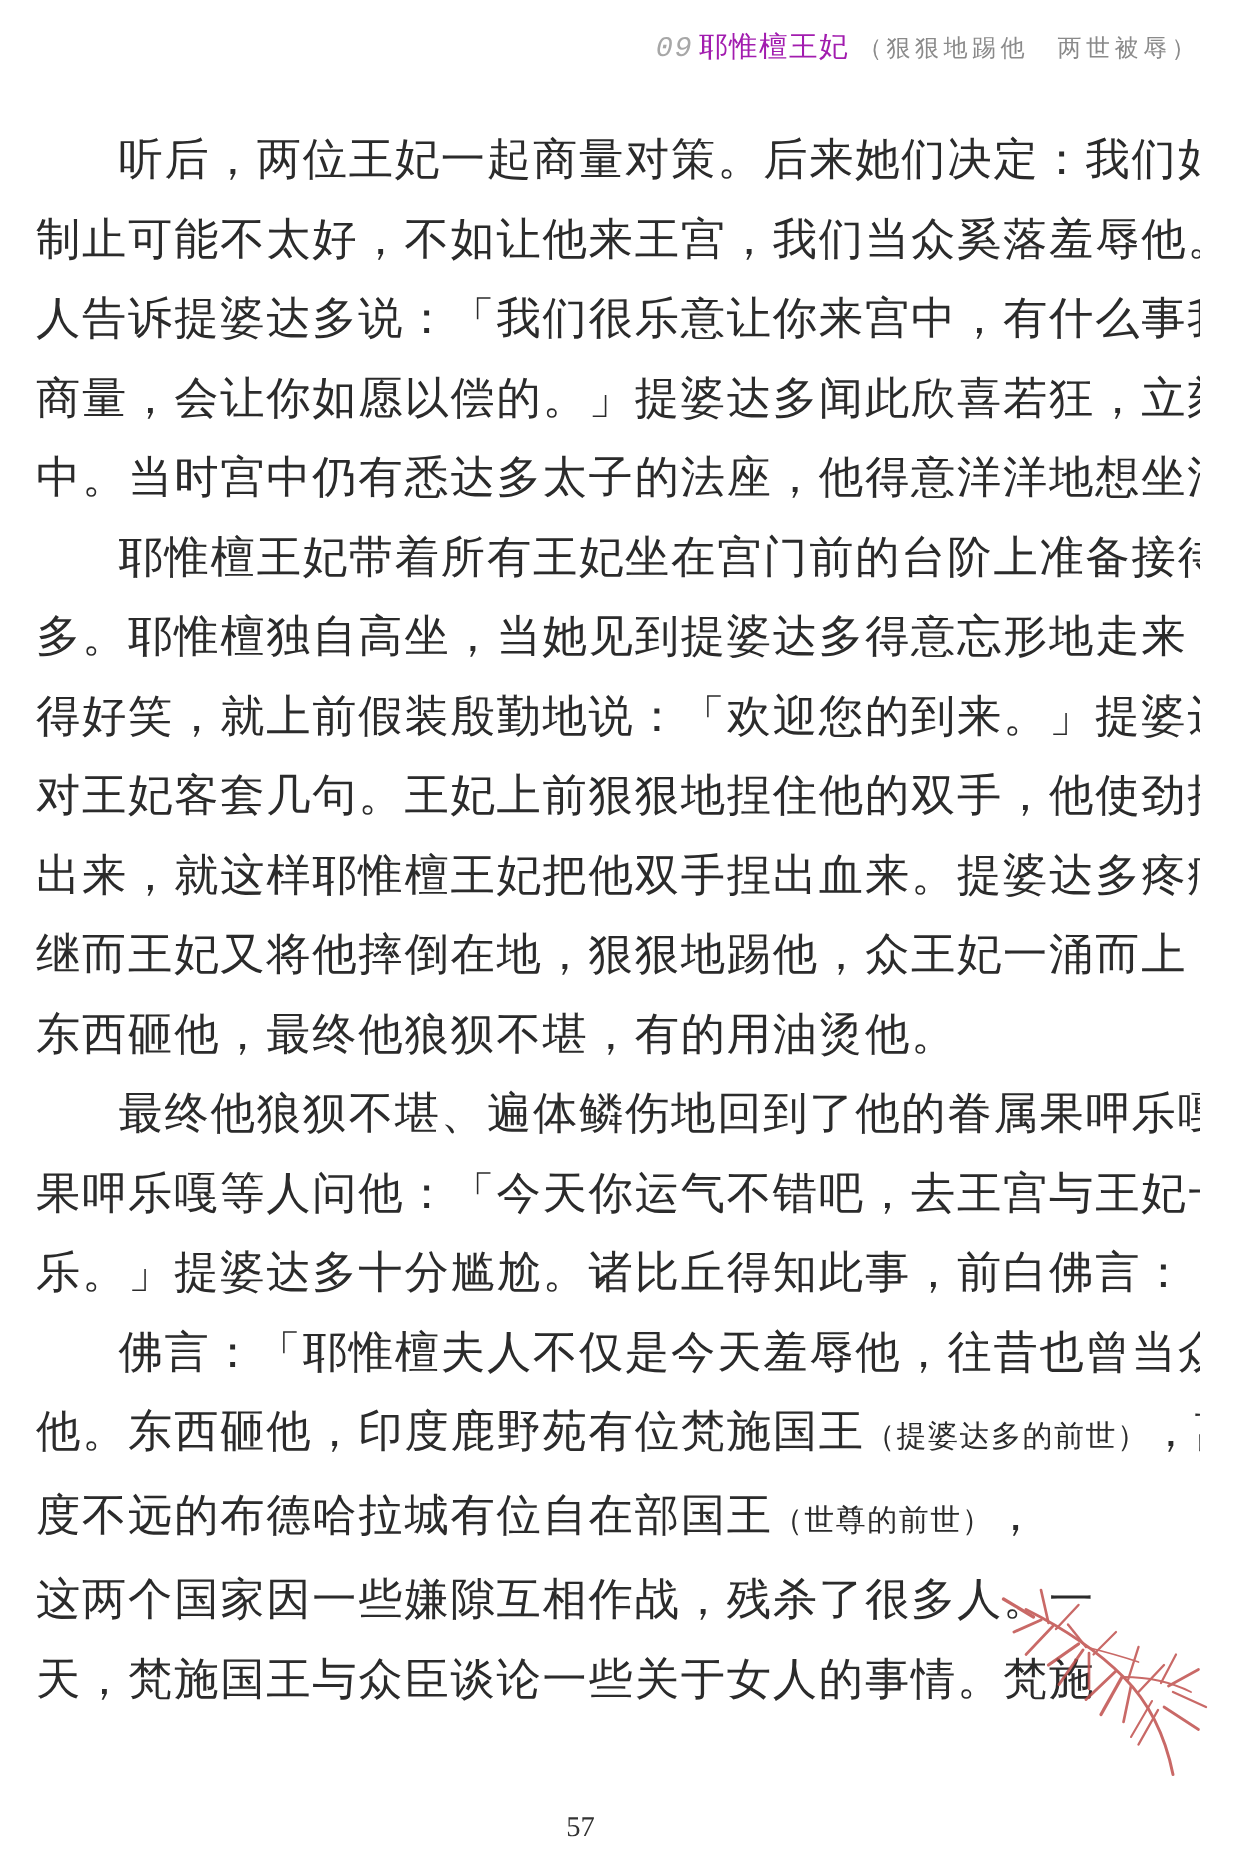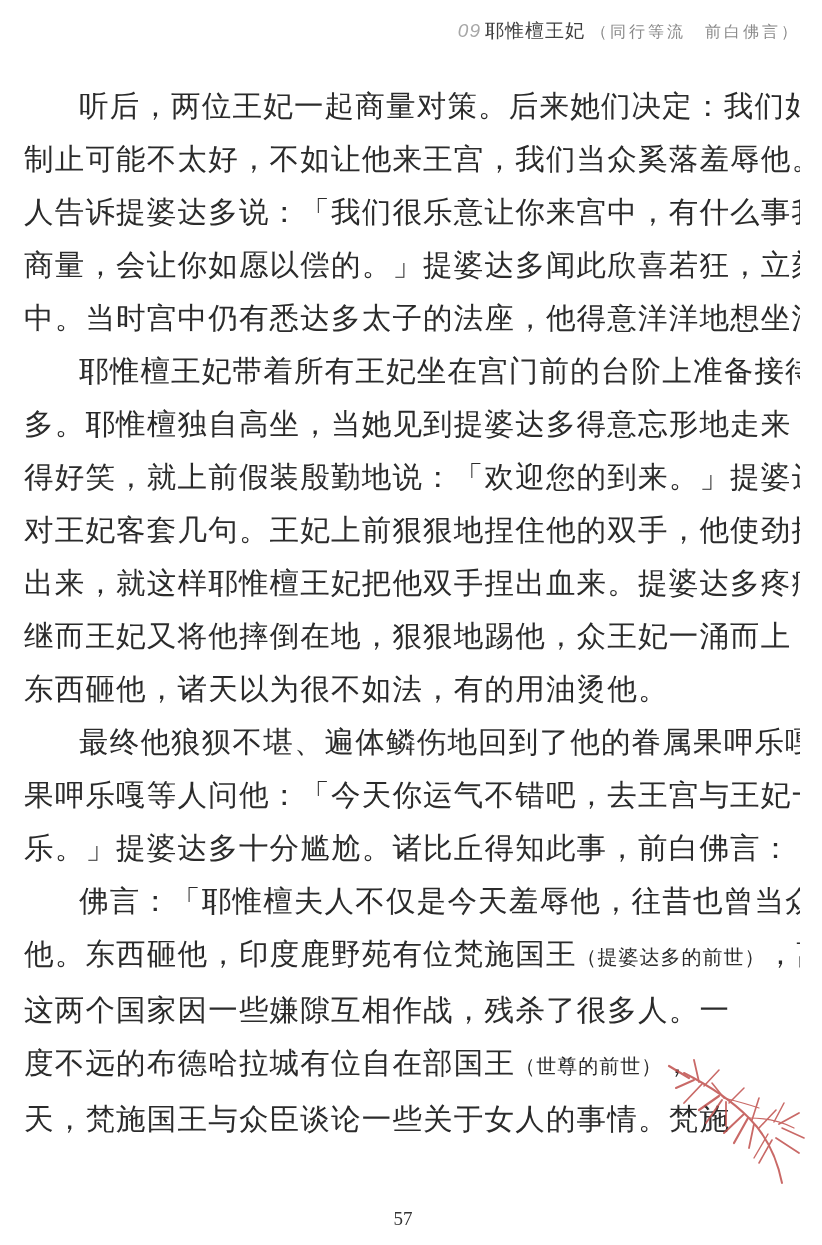--- a/index.html
+++ b/index.html
@@ -19,26 +19,26 @@
       position: absolute;
       top: 18px;
       right: 22px;
       font-size: 19px;
       letter-spacing: 1px;
       white-space: nowrap;
     }
     .running-header .chapter-num {
       color: #a7a7a7;
       font-style: italic;
-      font-family: Liberation Sans, sans-serif;
+      font-family: Liberation Mono, monospace;
       margin-right: 4px;
       margin-left: 12px;
     }
     .running-header .chapter-title {
-      color: #404040;
+      color: #a21caf;
     }
     .running-header .chapter-subtitle {
       color: #8a8a8a;
       font-size: 16px;
       letter-spacing: 3px;
       margin-left: 6px;
     }
     .body-text {
       position: absolute;
       top: 80px;
@@ -78,57 +78,56 @@
     }
     .page-number {
       position: absolute;
       top: 1208px;
       left: 0;
       width: 774px;
       text-align: center;
       font-family: "Liberation Serif", serif;
       font-size: 19px;
       color: #333333;
-      padding-left: 16px;
     }
   </style>
 </head>
 <body>
 
 <div class="running-header">
-  <span class="chapter-num">09</span><span class="chapter-title">耶惟檀王妃</span><span class="chapter-subtitle">（同行等流　前白佛言）</span>
+  <span class="chapter-num">09</span><span class="chapter-title">耶惟檀王妃</span><span class="chapter-subtitle">（狠狠地踢他　两世被辱）</span>
 </div>
 
 <div class="body-text">
   <p class="para">
     <span class="line first">听后，两位王妃一起商量对策。后来她们决定：我们如果直接</span>
     <span class="line">制止可能不太好，不如让他来王宫，我们当众奚落羞辱他。于是派</span>
     <span class="line">人告诉提婆达多说：「我们很乐意让你来宫中，有什么事我们一起</span>
     <span class="line">商量，会让你如愿以偿的。」提婆达多闻此欣喜若狂，立刻赶赴宫</span>
     <span class="line">中。当时宫中仍有悉达多太子的法座，他得意洋洋地想坐法座，但</span>
   </p>
   <p class="para">
     <span class="line first">耶惟檀王妃带着所有王妃坐在宫门前的台阶上准备接待提婆达</span>
     <span class="line">多。耶惟檀独自高坐，当她见到提婆达多得意忘形地走来，内心觉</span>
     <span class="line">得好笑，就上前假装殷勤地说：「欢迎您的到来。」提婆达多合掌</span>
     <span class="line">对王妃客套几句。王妃上前狠狠地捏住他的双手，他使劲抽也抽不</span>
     <span class="line">出来，就这样耶惟檀王妃把他双手捏出血来。提婆达多疼痛难忍，</span>
     <span class="line">继而王妃又将他摔倒在地，狠狠地踢他，众王妃一涌而上，以各种</span>
-    <span class="line">东西砸他，诸天以为很不如法，有的用油烫他。</span>
+    <span class="line">东西砸他，最终他狼狈不堪，有的用油烫他。</span>
   </p>
   <p class="para">
     <span class="line first">最终他狼狈不堪、遍体鳞伤地回到了他的眷属果呷乐嘎那里。</span>
     <span class="line">果呷乐嘎等人问他：「今天你运气不错吧，去王宫与王妃一起享</span>
     <span class="line">乐。」提婆达多十分尴尬。诸比丘得知此事，前白佛言：「今天耶</span>
   </p>
   <p class="para">
     <span class="line first">佛言：「耶惟檀夫人不仅是今天羞辱他，往昔也曾当众羞辱了</span>
     <span class="line"><span>他。东西砸他，印度鹿野苑有位梵施国王</span><span class="note">（提婆达多的前世）</span><span>，离印</span></span>
+    <span class="line"><span>度不远的布德哈拉城有位自在部国王</span><span class="note">（世尊的前世）</span><span>，</span></span>
     <span class="line">这两个国家因一些嫌隙互相作战，残杀了很多人。一</span>
-    <span class="line"><span>度不远的布德哈拉城有位自在部国王</span><span class="note">（世尊的前世）</span><span>，</span></span>
     <span class="line">天，梵施国王与众臣谈论一些关于女人的事情。梵施</span>
   </p>
 </div>
 
 <div class="bamboo">
   <svg width="150" height="140" viewBox="0 0 150 140">
     <g stroke="#c0504d" stroke-linecap="round" fill="none" opacity="0.85">
 
       <path d="M20 25 Q60 45 85 70 Q110 95 118 135" stroke-width="2"></path>
       <path d="M60 50 Q80 55 95 60" stroke-width="1.2"></path>

